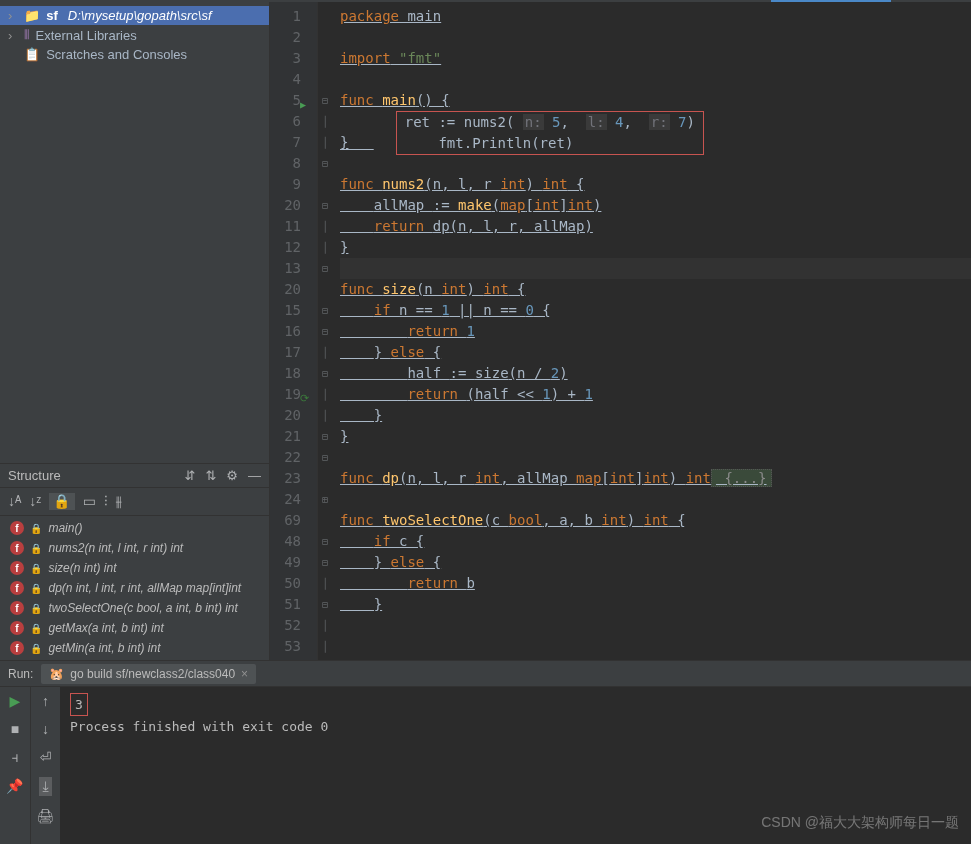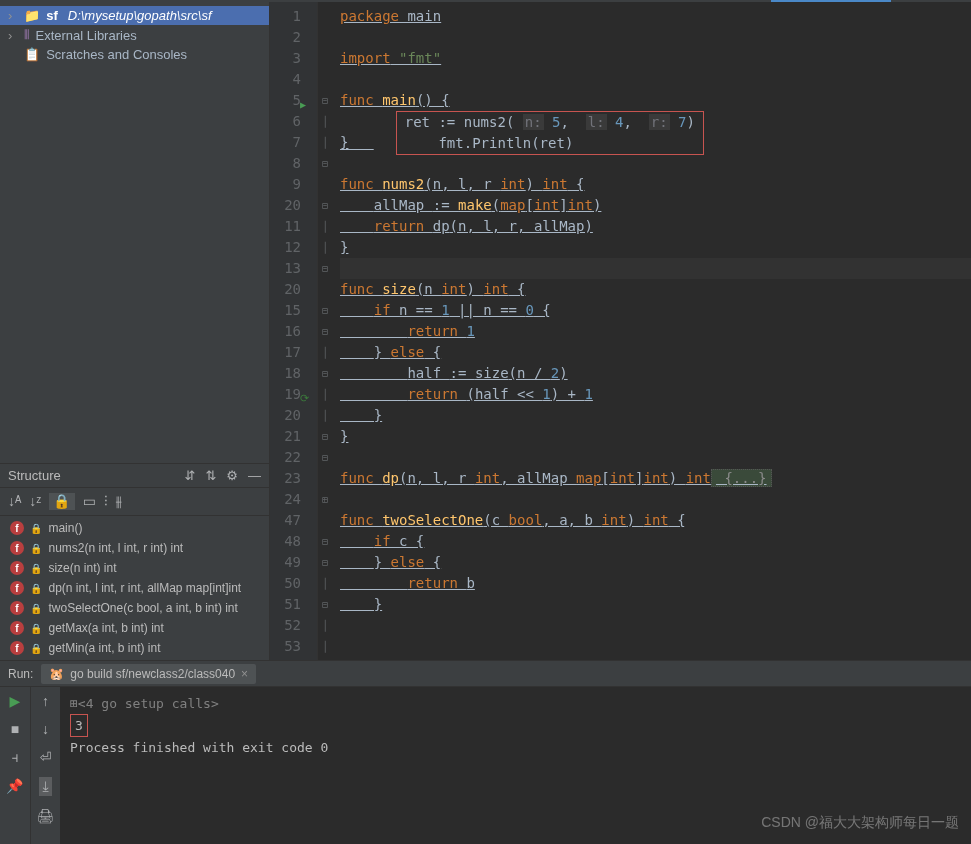--- a/index.html
+++ b/index.html
@@ -18,21 +18,21 @@
 .structure-header { display: flex; align-items: center; justify-content: space-between; padding: 4px 8px; border-top: 1px solid #323232; border-bottom: 1px solid #323232; }
 .structure-title { color: #bbbbbb; text-align: right; }
 .structure-icons { display: flex; gap: 10px; color: #afb1b3; }
 .structure-icons span { cursor: pointer; }
 .structure-toolbar { display: flex; gap: 8px; padding: 5px 8px; border-bottom: 1px solid #323232; }
 .structure-toolbar span { color: #afb1b3; cursor: pointer; font-size: 14px; }
 .structure-list { padding: 2px 0; }
 .fn-item { display: flex; align-items: center; gap: 6px; padding: 3px 10px; cursor: pointer; white-space: nowrap; overflow: hidden; }
 .fn-icon { width: 14px; height: 14px; border-radius: 50%; background: #b93f3f; color: #fff; font-size: 10px; display: flex; align-items: center; justify-content: center; font-weight: bold; }
 .lock { color: #c78c4c; font-size: 10px; }
-.fn-sig { color: #bbbbbb; font-size: 12px; }
+.fn-sig { color: #bbbbbb; font-size: 12px; font-style: italic; }
 .editor { flex: 1; background: #2b2b2b; display: flex; font-family: "Consolas", monospace; font-size: 14px; line-height: 21px; overflow: hidden; }
 .gutter { width: 48px; background: #313335; padding-top: 4px; text-align: right; color: #606366; border-right: 1px solid #323232; }
 .gutter-line { padding-right: 16px; height: 21px; position: relative; }
 .gutter-line .run { position: absolute; left: 30px; top: 4px; color: #499c54; font-size: 10px; }
 .gutter-line .marker { position: absolute; left: 30px; top: 4px; color: #3b7c3b; font-size: 11px; }
 .fold-col { width: 14px; background: #2b2b2b; padding-top: 4px; }
 .fold-line { height: 21px; color: #606366; font-size: 10px; text-align: center; cursor: pointer; }
 .code { flex: 1; padding: 4px 0 4px 8px; text-decoration: underline; }
 .code-line { height: 21px; white-space: pre; }
 .code-line.hl { background: #323232; }
@@ -167,21 +167,21 @@
       <div class="gutter-line">15</div>
       <div class="gutter-line">16</div>
       <div class="gutter-line">17</div>
       <div class="gutter-line">18</div>
       <div class="gutter-line"><span>19</span><span class="marker">⟳</span></div>
       <div class="gutter-line">20</div>
       <div class="gutter-line">21</div>
       <div class="gutter-line">22</div>
       <div class="gutter-line">23</div>
       <div class="gutter-line">24</div>
-      <div class="gutter-line">47</div>
+      <div class="gutter-line">69</div>
       <div class="gutter-line">48</div>
       <div class="gutter-line">49</div>
       <div class="gutter-line">50</div>
       <div class="gutter-line">51</div>
       <div class="gutter-line">52</div>
       <div class="gutter-line">53</div>
     </div>
     <div class="fold-col">
       <div class="fold-line"></div>
         <div class="fold-line"></div>
@@ -268,21 +268,20 @@
       <span>📌</span>
     </div>
     <div class="run-toolbar2">
       <span>↑</span>
       <span>↓</span>
       <span>⏎</span>
       <span style="background:#5b5d5f;padding:1px 3px">⤓</span>
       <span>🖨</span>
     </div>
     <div class="console">
-      <div class="console-line"><span class="setup-calls">⊞</span><span class="setup-calls">&lt;4 go setup calls&gt;</span></div>
       <div class="console-line"><span class="redbox2">3</span></div>
       <div class="console-line"></div>
       <div class="console-line">Process finished with exit code 0</div>
     </div>
   </div>
 </div>
 
 <div class="watermark">CSDN @福大大架构师每日一题</div>
 
 </body></html>

